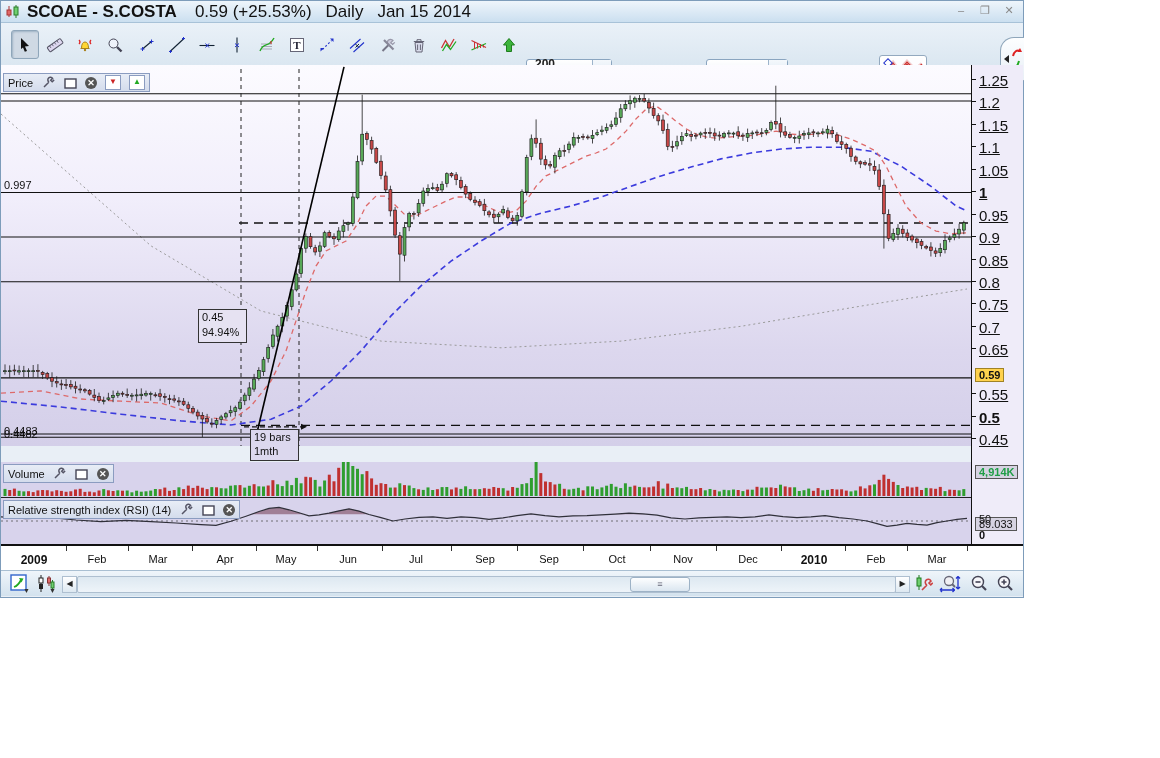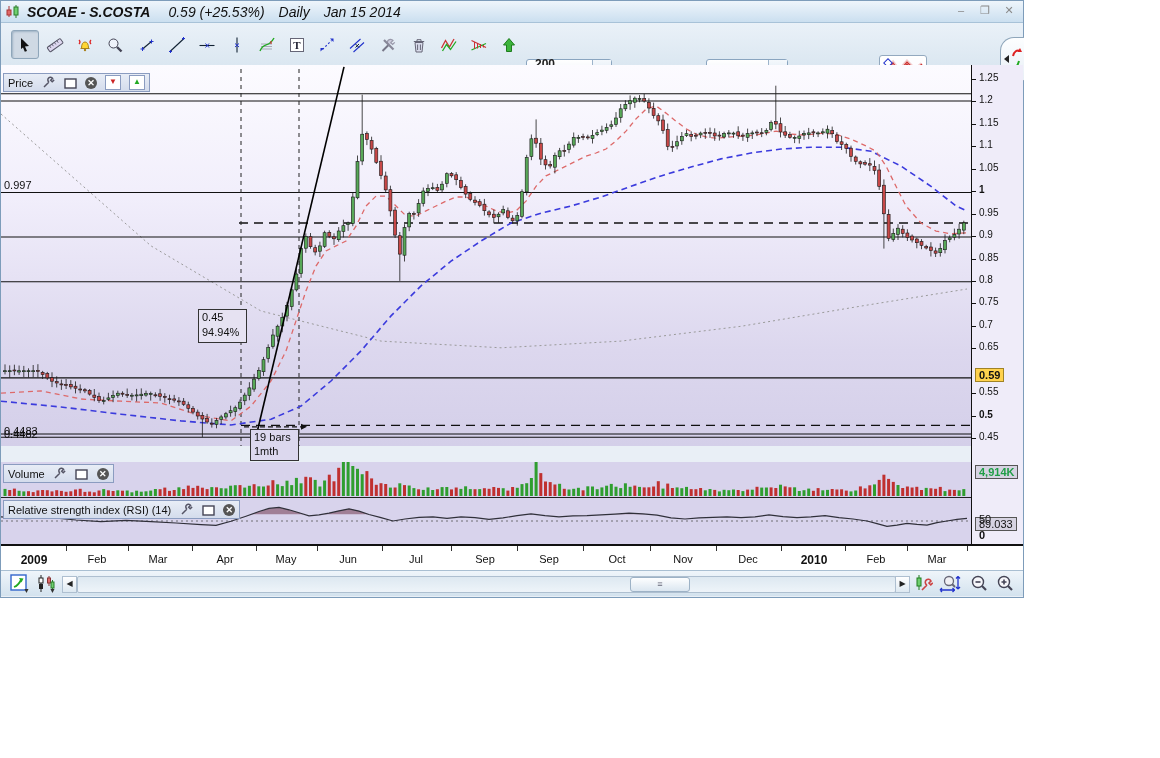--- a/index.html
+++ b/index.html
@@ -1,20 +1,20 @@
 <!DOCTYPE html>
 <html><head>
 <meta charset="utf-8">
 <style>
   html,body{margin:0;padding:0;background:#fff;font-family:"Liberation Sans",sans-serif;}
   #stage{position:relative;width:1160px;height:758px;background:#fff;overflow:hidden;}
   #app{position:absolute;left:0;top:0;width:1022px;height:596px;border:1px solid #7d9cba;background:#e9eff6;}
   
   #titlebar{position:absolute;left:0;top:0;width:100%;height:22px;background:linear-gradient(#eef5fb,#cbdff0);border-bottom:1px solid #a8c2d8;display:flex;align-items:center;padding-left:4px;box-sizing:border-box;}
-  #titlebar .tseg{font-size:14px;color:#111;margin-right:14px;white-space:nowrap;font-style:italic;}
+  #titlebar .tseg{font-size:17px;color:#111;margin-right:14px;white-space:nowrap;}
   #titlebar .sym{font-weight:bold;margin-right:18px;}
   #win-controls{position:absolute;right:6px;top:3px;display:flex;gap:8px;}
   .wbtn{width:16px;height:14px;color:#8a8a8a;font-size:11px;line-height:13px;text-align:center;cursor:default;}
   
   #toolbar{position:absolute;left:0;top:22px;width:100%;height:42px;background:linear-gradient(#eaf1f8,#dbe7f1);border-bottom:1px solid #b5c8da;}
   .tbtn{position:absolute;top:7px;width:26px;height:27px;border:1px solid transparent;border-radius:3px;display:flex;align-items:center;justify-content:center;}
   .tbtn.sel{background:#cfd9e4;border:1px solid #8fa6ba;box-shadow:inset 1px 1px 2px #9fb2c4;}
   .dropdown{position:absolute;top:36px;height:22px;background:linear-gradient(#fff,#e7eef6);border:1px solid #8aa5c0;border-radius:3px;display:flex;align-items:center;font-size:12px;font-weight:bold;color:#222;}
   .dropdown .lbl{padding:0 8px;flex:1;}
   .dropdown .arrowbox{width:18px;height:100%;border-left:1px solid #9db4cb;display:flex;align-items:center;justify-content:center;background:linear-gradient(#f4f8fc,#d6e3ef);}
@@ -29,21 +29,21 @@
   #copyright-strip{position:absolute;left:0;top:445px;width:970px;height:15px;background:#eae7f6;border-top:1px solid #222;border-bottom:1px solid #222;font-size:11px;color:#1a1a2e;display:flex;align-items:center;padding-left:4px;box-sizing:border-box;}
   #copyright-strip .note{font-style:italic;margin-left:8px;}
   #volume-panel{position:absolute;left:0;top:461px;width:970px;height:35px;background:#d8d3ec;border-bottom:1px solid #222;overflow:visible;}
   #rsi-panel{position:absolute;left:0;top:497px;width:970px;height:46px;background:#d8d3ec;overflow:hidden;}
   #xaxis-strip{position:absolute;left:0;top:543px;width:1022px;height:38px;background:#fff;border-top:2px solid #111;box-sizing:border-box;}
   .month-label{position:absolute;top:7px;transform:translateX(-50%);font-size:11px;color:#111;}
   .month-label.bold{font-weight:bold;font-size:12px;}
   .month-tick{position:absolute;top:0;width:1px;height:5px;background:#333;}
   
   #price-axis-col{position:absolute;left:970px;top:64px;width:52px;height:479px;background:#efecf9;border-left:1px solid #111;box-sizing:border-box;}
-  .ytick-label{position:absolute;left:7px;font-size:10px;color:#111;}
+  .ytick-label{position:absolute;left:7px;font-size:15px;color:#111;text-decoration:underline;}
   .ytick-label.bold{font-weight:bold;}
   .ytick-mark{position:absolute;left:0;width:4px;height:1px;background:#111;}
   .axis-badge{position:absolute;left:3px;font-size:11px;padding:0 3px;border:1px solid #555;background:#d6d3e2;color:#111;}
   #badge-price{top:303px;background:#ffd24d;border:1px solid #a08325;font-weight:bold;}
   #badge-vol{top:400px;color:#1f9e46;font-weight:bold;}
   #badge-rsi{top:452px;}
   #rsi-50{position:absolute;left:7px;top:448px;font-size:11px;color:#111;}
   #rsi-0{position:absolute;left:7px;top:464px;font-size:11px;font-weight:bold;color:#111;}
   
   .chip{position:absolute;height:17px;background:linear-gradient(#e8edf6,#d4dcec);border:1px solid #8b9cc0;display:flex;align-items:center;gap:8px;padding:0 4px;font-size:11px;color:#111;z-index:5;}

